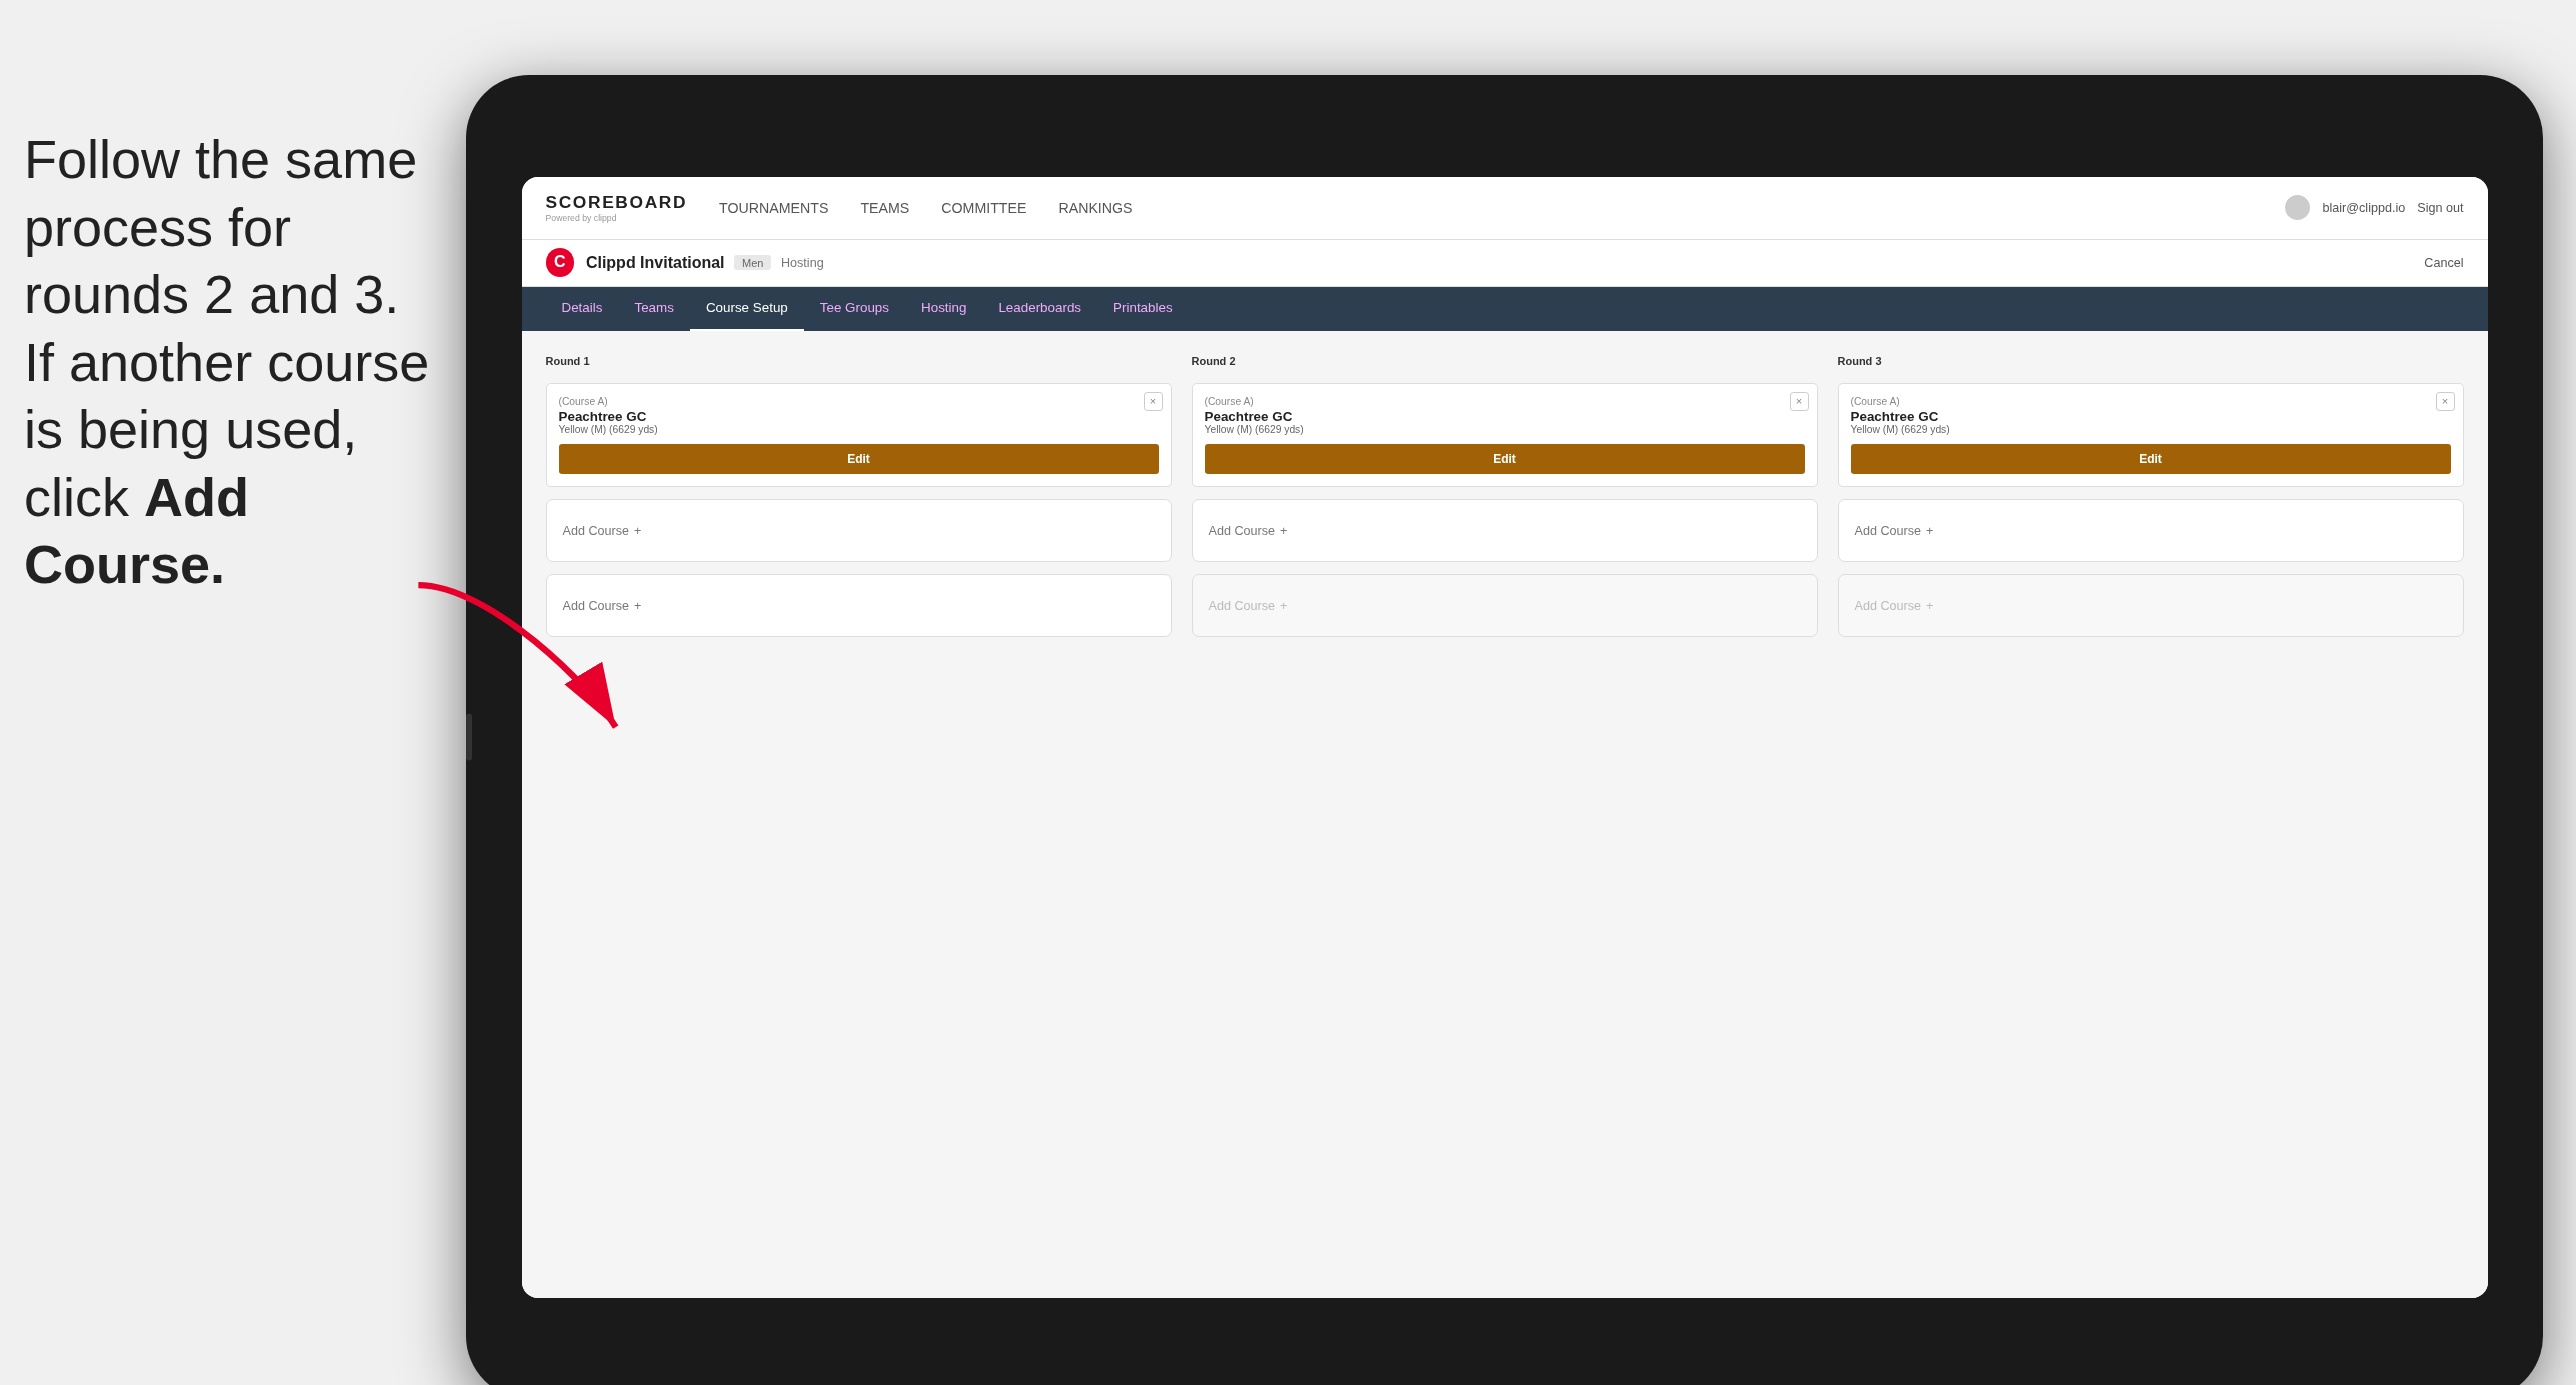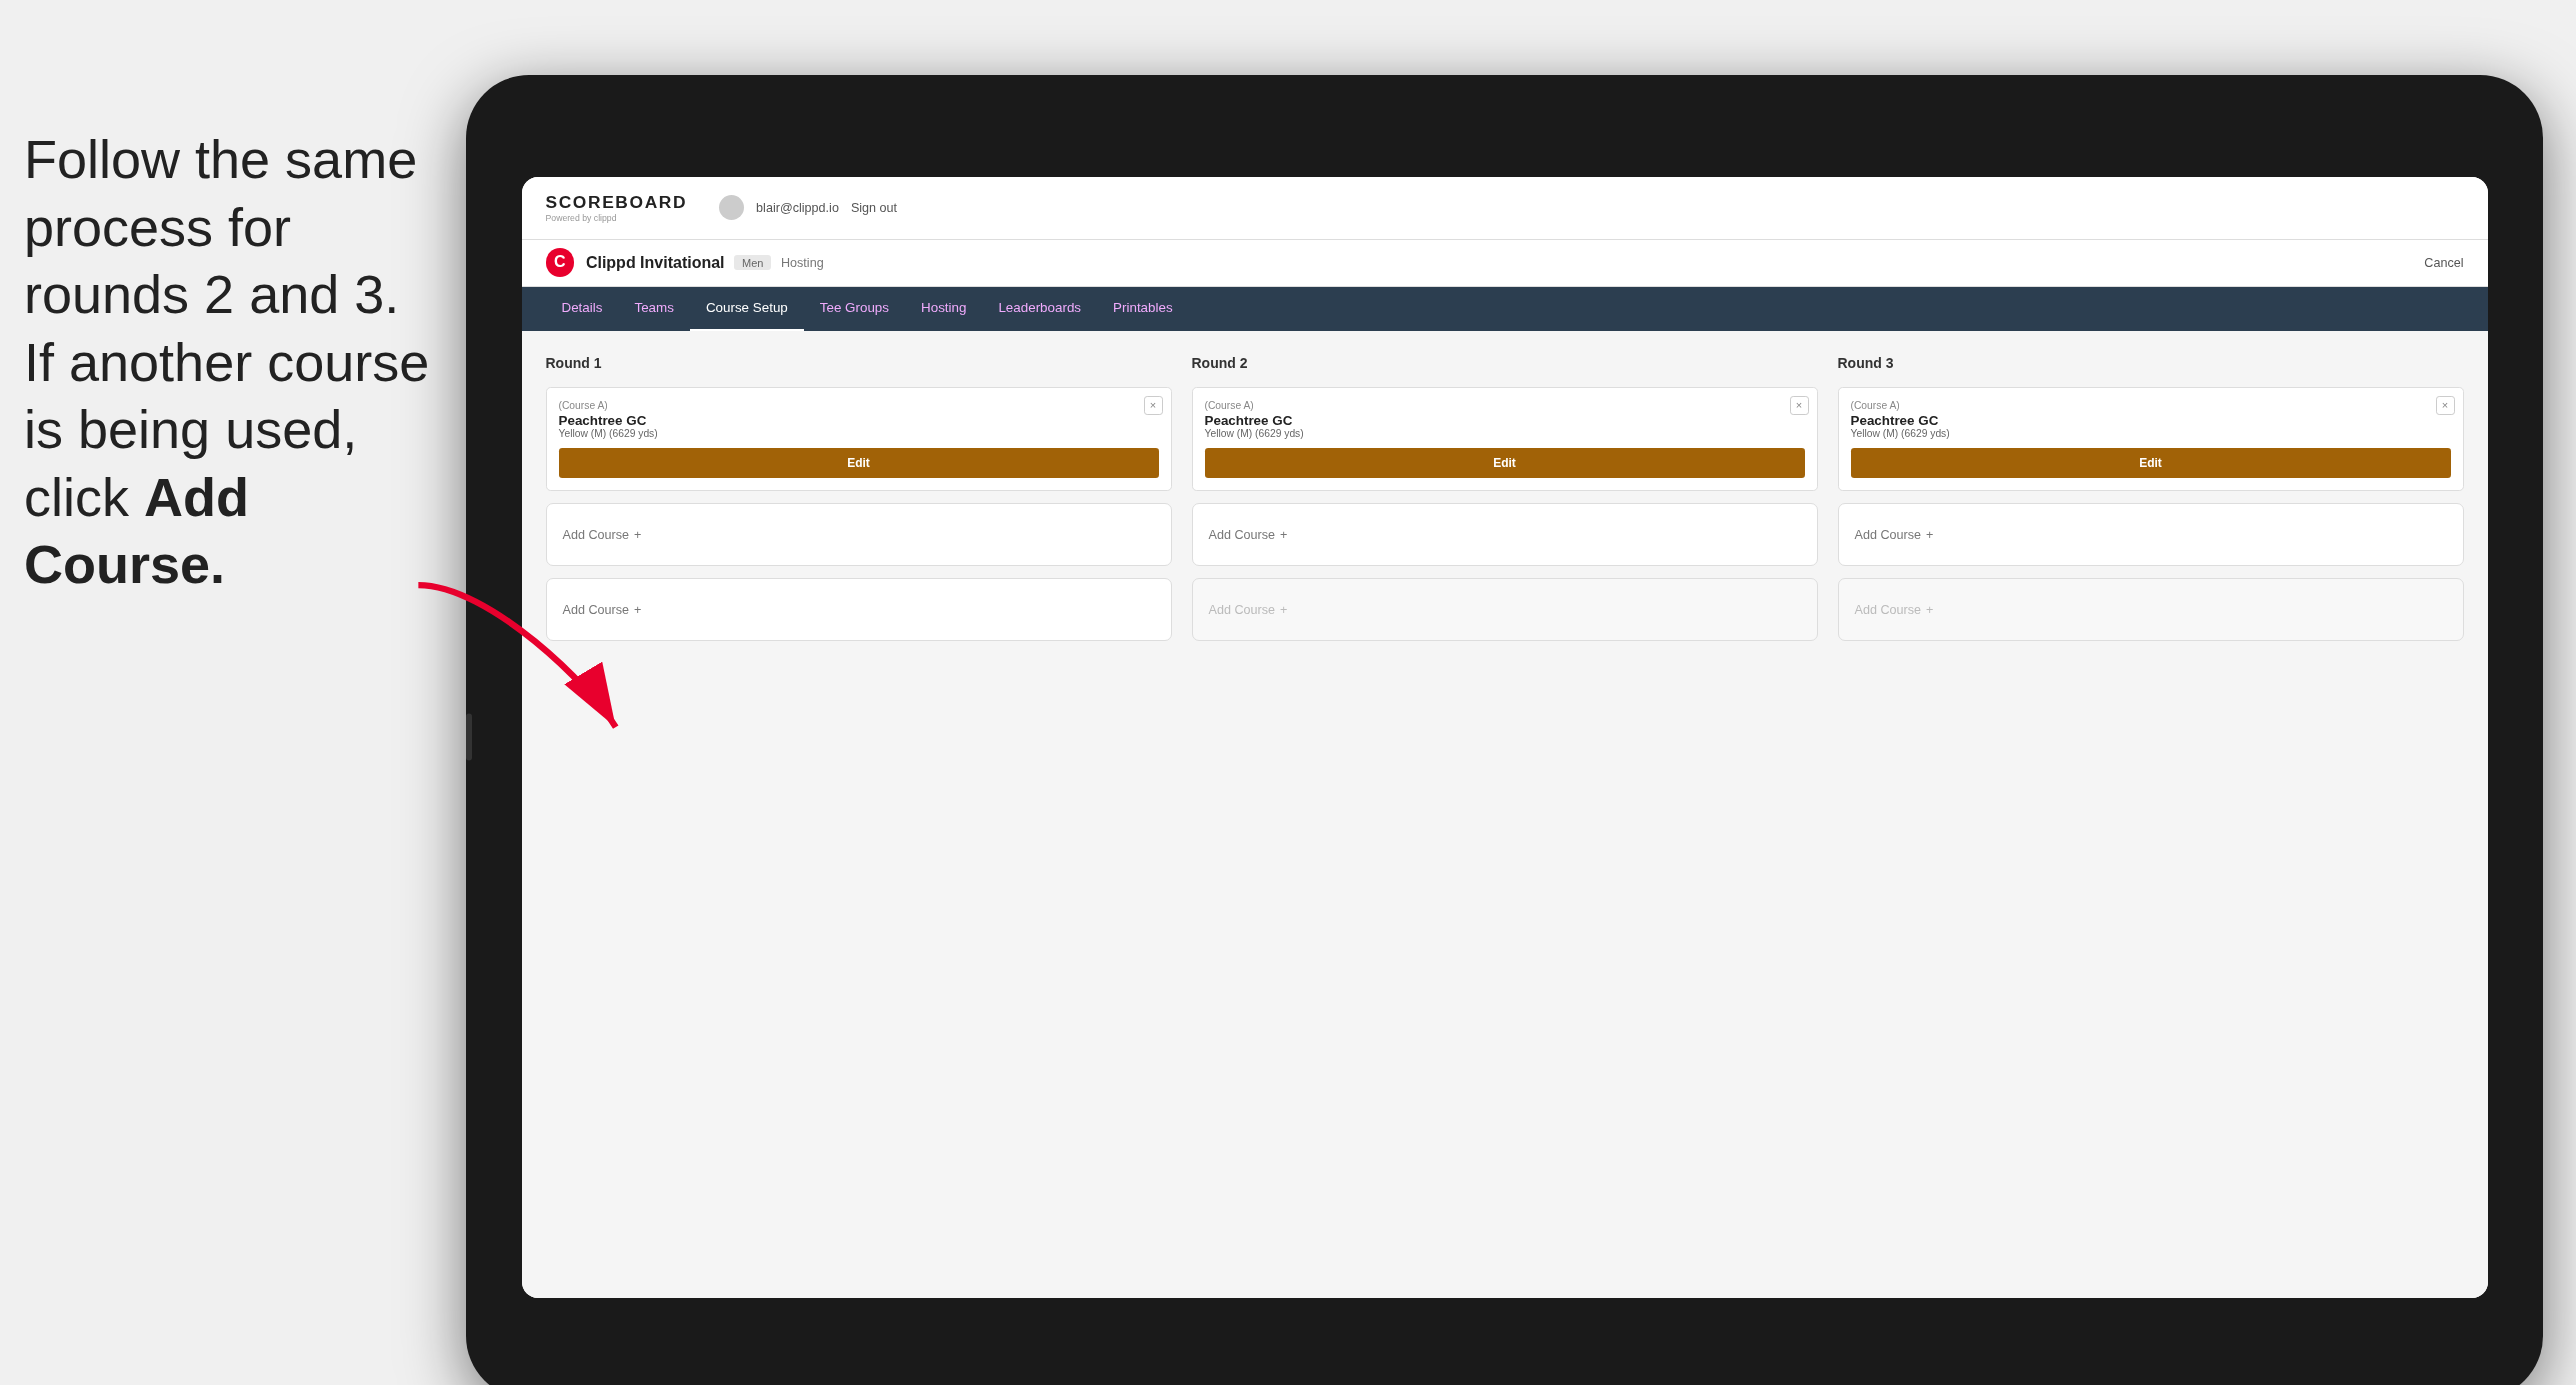--- a/index.html
+++ b/index.html
@@ -194,21 +194,21 @@
       gap: 20px;
     }
 
     .round-column {
       display: flex;
       flex-direction: column;
       gap: 12px;
     }
 
     .round-title {
-      font-size: 14px;
+      font-size: 11px;
       font-weight: 600;
       color: #333;
       margin-bottom: 4px;
     }
 
     
     .course-card {
       background: #fff;
       border: 0.8px solid #ddd;
       border-radius: 4.7px;
@@ -318,20 +318,26 @@
 <div class="tablet-frame">
   <div class="tablet-side-btn"></div>
 
   <div class="tablet-screen">
 
     <div class="top-nav">
       <div class="logo-area">
         <span class="logo-scoreboard">SCOREBOARD</span>
         <span class="logo-powered">Powered by clippd</span>
       </div>
+      <div class="nav-links">
+        <a class="nav-link">TOURNAMENTS</a>
+        <a class="nav-link">TEAMS</a>
+        <a class="nav-link">COMMITTEE</a>
+        <a class="nav-link">RANKINGS</a>
+      </div>
       <div class="nav-user">
         <div class="nav-user-avatar"></div>
         <span>blair@clippd.io</span>
         <span style="cursor:pointer; color:#555;">Sign out</span>
       </div>
     </div>
 
     <div class="tournament-header">
       <div class="tournament-logo">
         <span>C</span>

